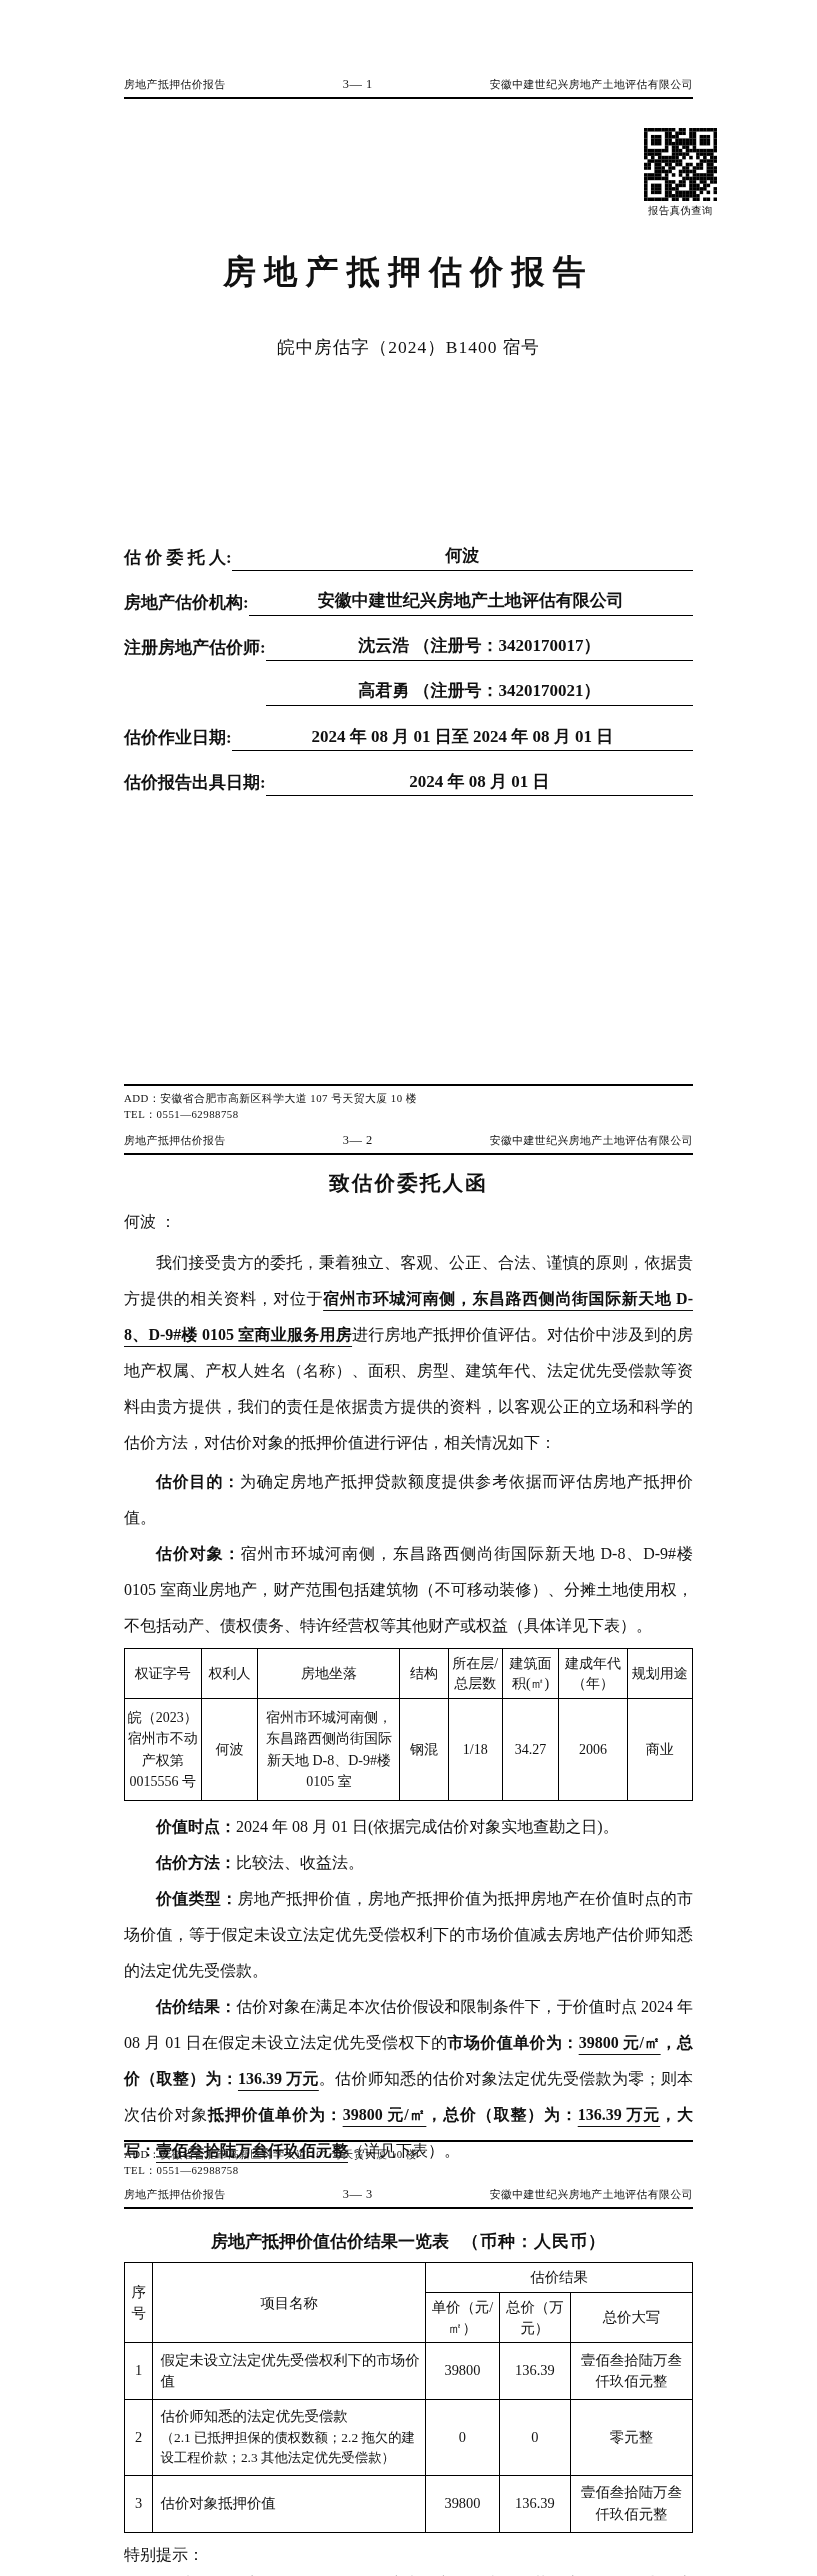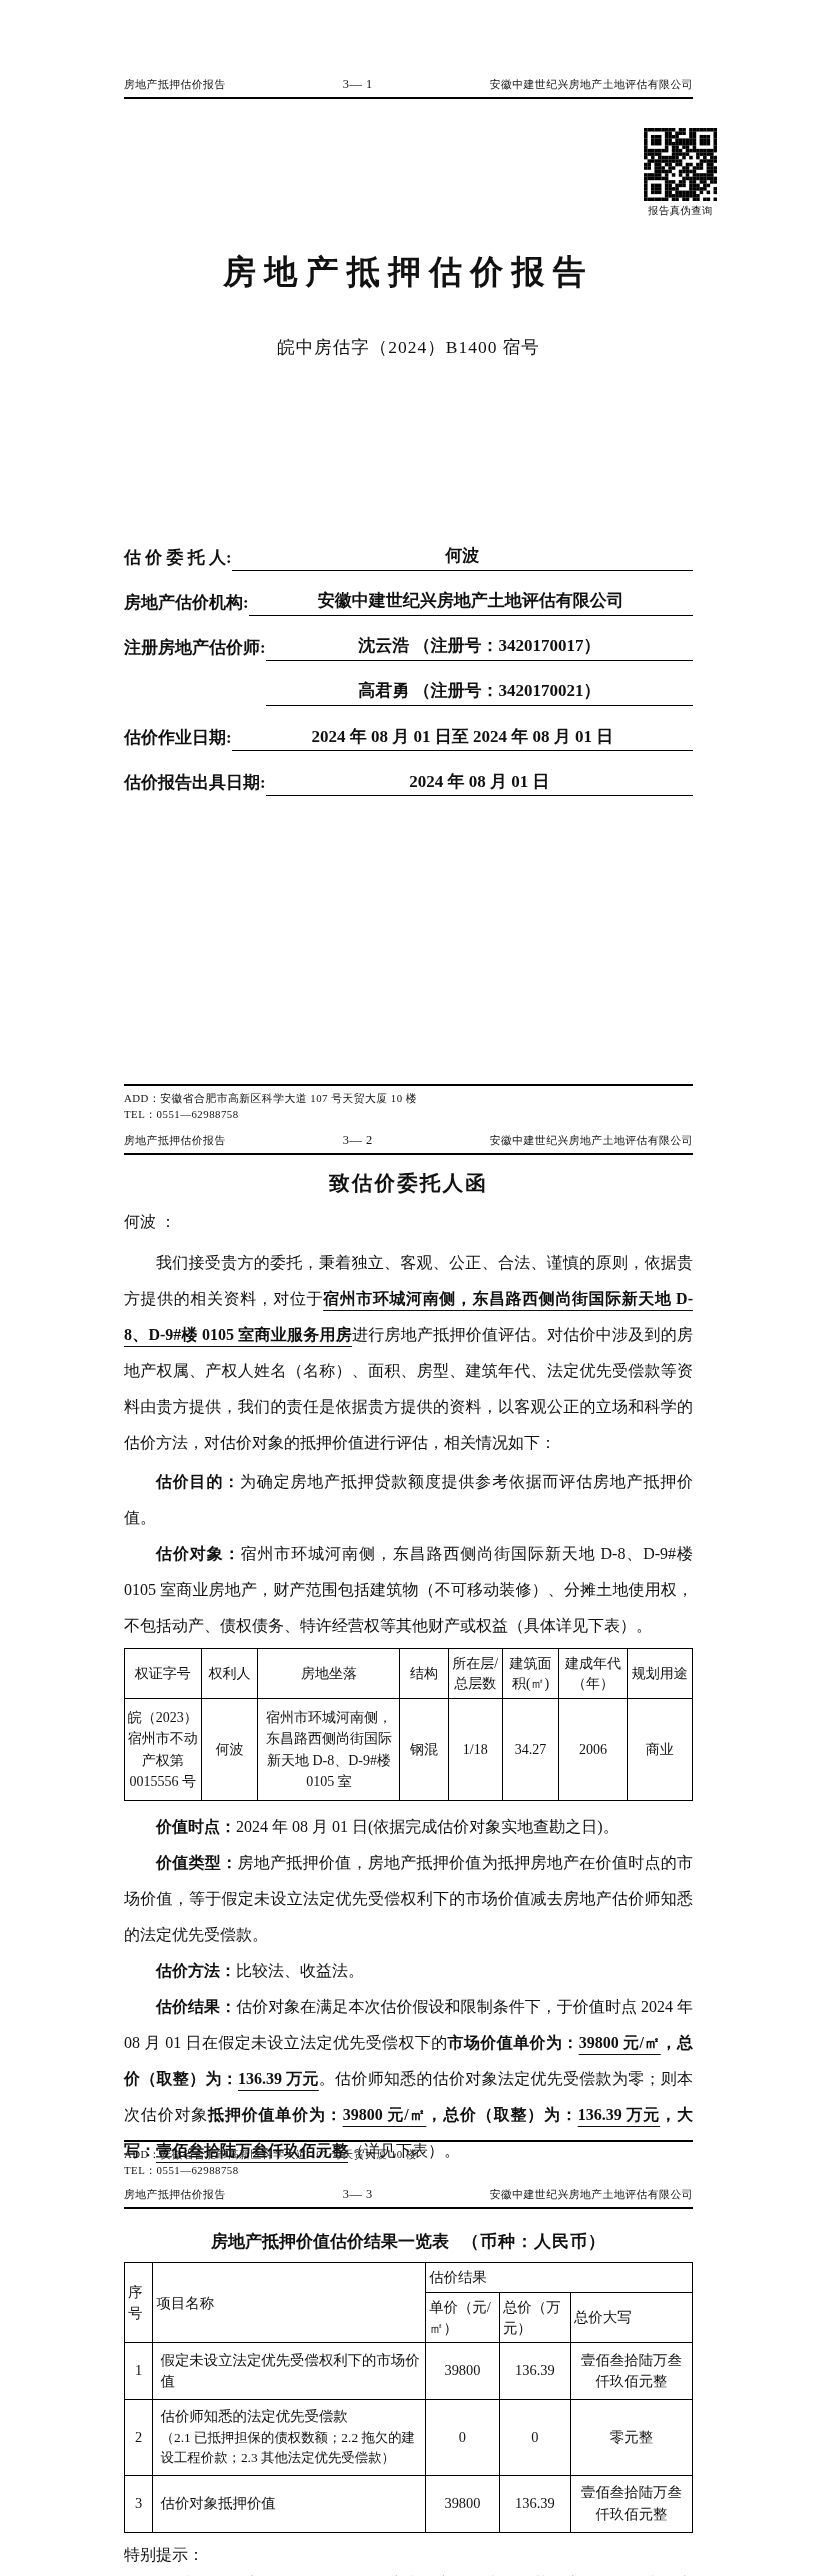--- a/index.html
+++ b/index.html
@@ -69,21 +69,21 @@
   td,th{border:1px solid #000;font-weight:normal;padding:3.1px 3.1px;vertical-align:middle;}
 
   .ptable{margin-top:4.1px;font-size:14px;}
   .ptable th{text-align:center;line-height:19.6px;padding:5.2px 2.1px;}
   .ptable td{text-align:center;line-height:21.6px;padding:7.2px 2.1px;}
 
   
   .rt-title{margin-top:20.6px;text-align:center;font-size:17px;font-weight:bold;}
   .rt-title .cur{font-weight:bold;margin-left:13px;letter-spacing:1px;}
   .rtable{margin-top:9.3px;font-size:14.4px;}
-  .rtable th{text-align:left;line-height:20.6px;padding:4.1px 3.1px;}
+  .rtable th{text-align:center;line-height:20.6px;padding:4.1px 3.1px;}
   .rtable td{text-align:center;line-height:21.6px;padding:6.2px 4.1px;}
   .rtable td.item{text-align:left;padding-left:7.2px;}
   .rtable .note{display:block;font-size:13.4px;line-height:20.6px;}
 
   .notes-title{margin-top:12.4px;font-size:16px;font-weight:normal;}
 </style>
 </head>
 <body>
 
 <div class="pg pg1">
@@ -492,25 +492,25 @@
       <td>商业</td>
     </tr>
   </tbody>
     </table>
 
   <div class="para ind" style="margin-top:8.2px">
     <span class="bl">价值时点：</span><span>2024 年 08 月 01 日(依据完成估价对象实地查勘之日)。</span>
   </div>
 
   <div class="para ind">
+    <span class="bl">估价方法：</span><span>比较法、收益法。</span>
+  </div>
+
+  <div class="para ind">
     <span class="bl">价值类型：</span><span>房地产抵押价值，房地产抵押价值为抵押房地产在价值时点的市场价值，等于假定未设立法定优先受偿权利下的市场价值减去房地产估价师知悉的法定优先受偿款。</span>
-  </div>
-
-  <div class="para ind">
-    <span class="bl">估价方法：</span><span>比较法、收益法。</span>
   </div>
 
   <div class="para ind">
     <span class="bl">估价结果：</span><span>估价对象在满足本次估价假设和限制条件下，于价值时点 2024 年 08 月 01 日在假定未设立法定优先受偿权下的</span><span class="bl">市场价值单价为：</span><span class="bu">39800 元/㎡</span><span class="bl">，总价（取整）为：</span><span class="bu">136.39 万元</span><span>。估价师知悉的估价对象法定优先受偿款为零；则本次估价对象</span><span class="bl">抵押价值单价为：</span><span class="bu">39800 元/㎡</span><span class="bl">，总价（取整）为：</span><span class="bu">136.39 万元</span><span class="bl">，大写：</span><span class="bu">壹佰叁拾陆万叁仟玖佰元整</span><span>（详见下表）。</span>
   </div>
 
   <div class="pagefoot">
     <div>ADD：安徽省合肥市高新区科学大道 107 号天贸大厦 10 楼</div>
     <div>TEL：0551—62988758</div>
   </div>

